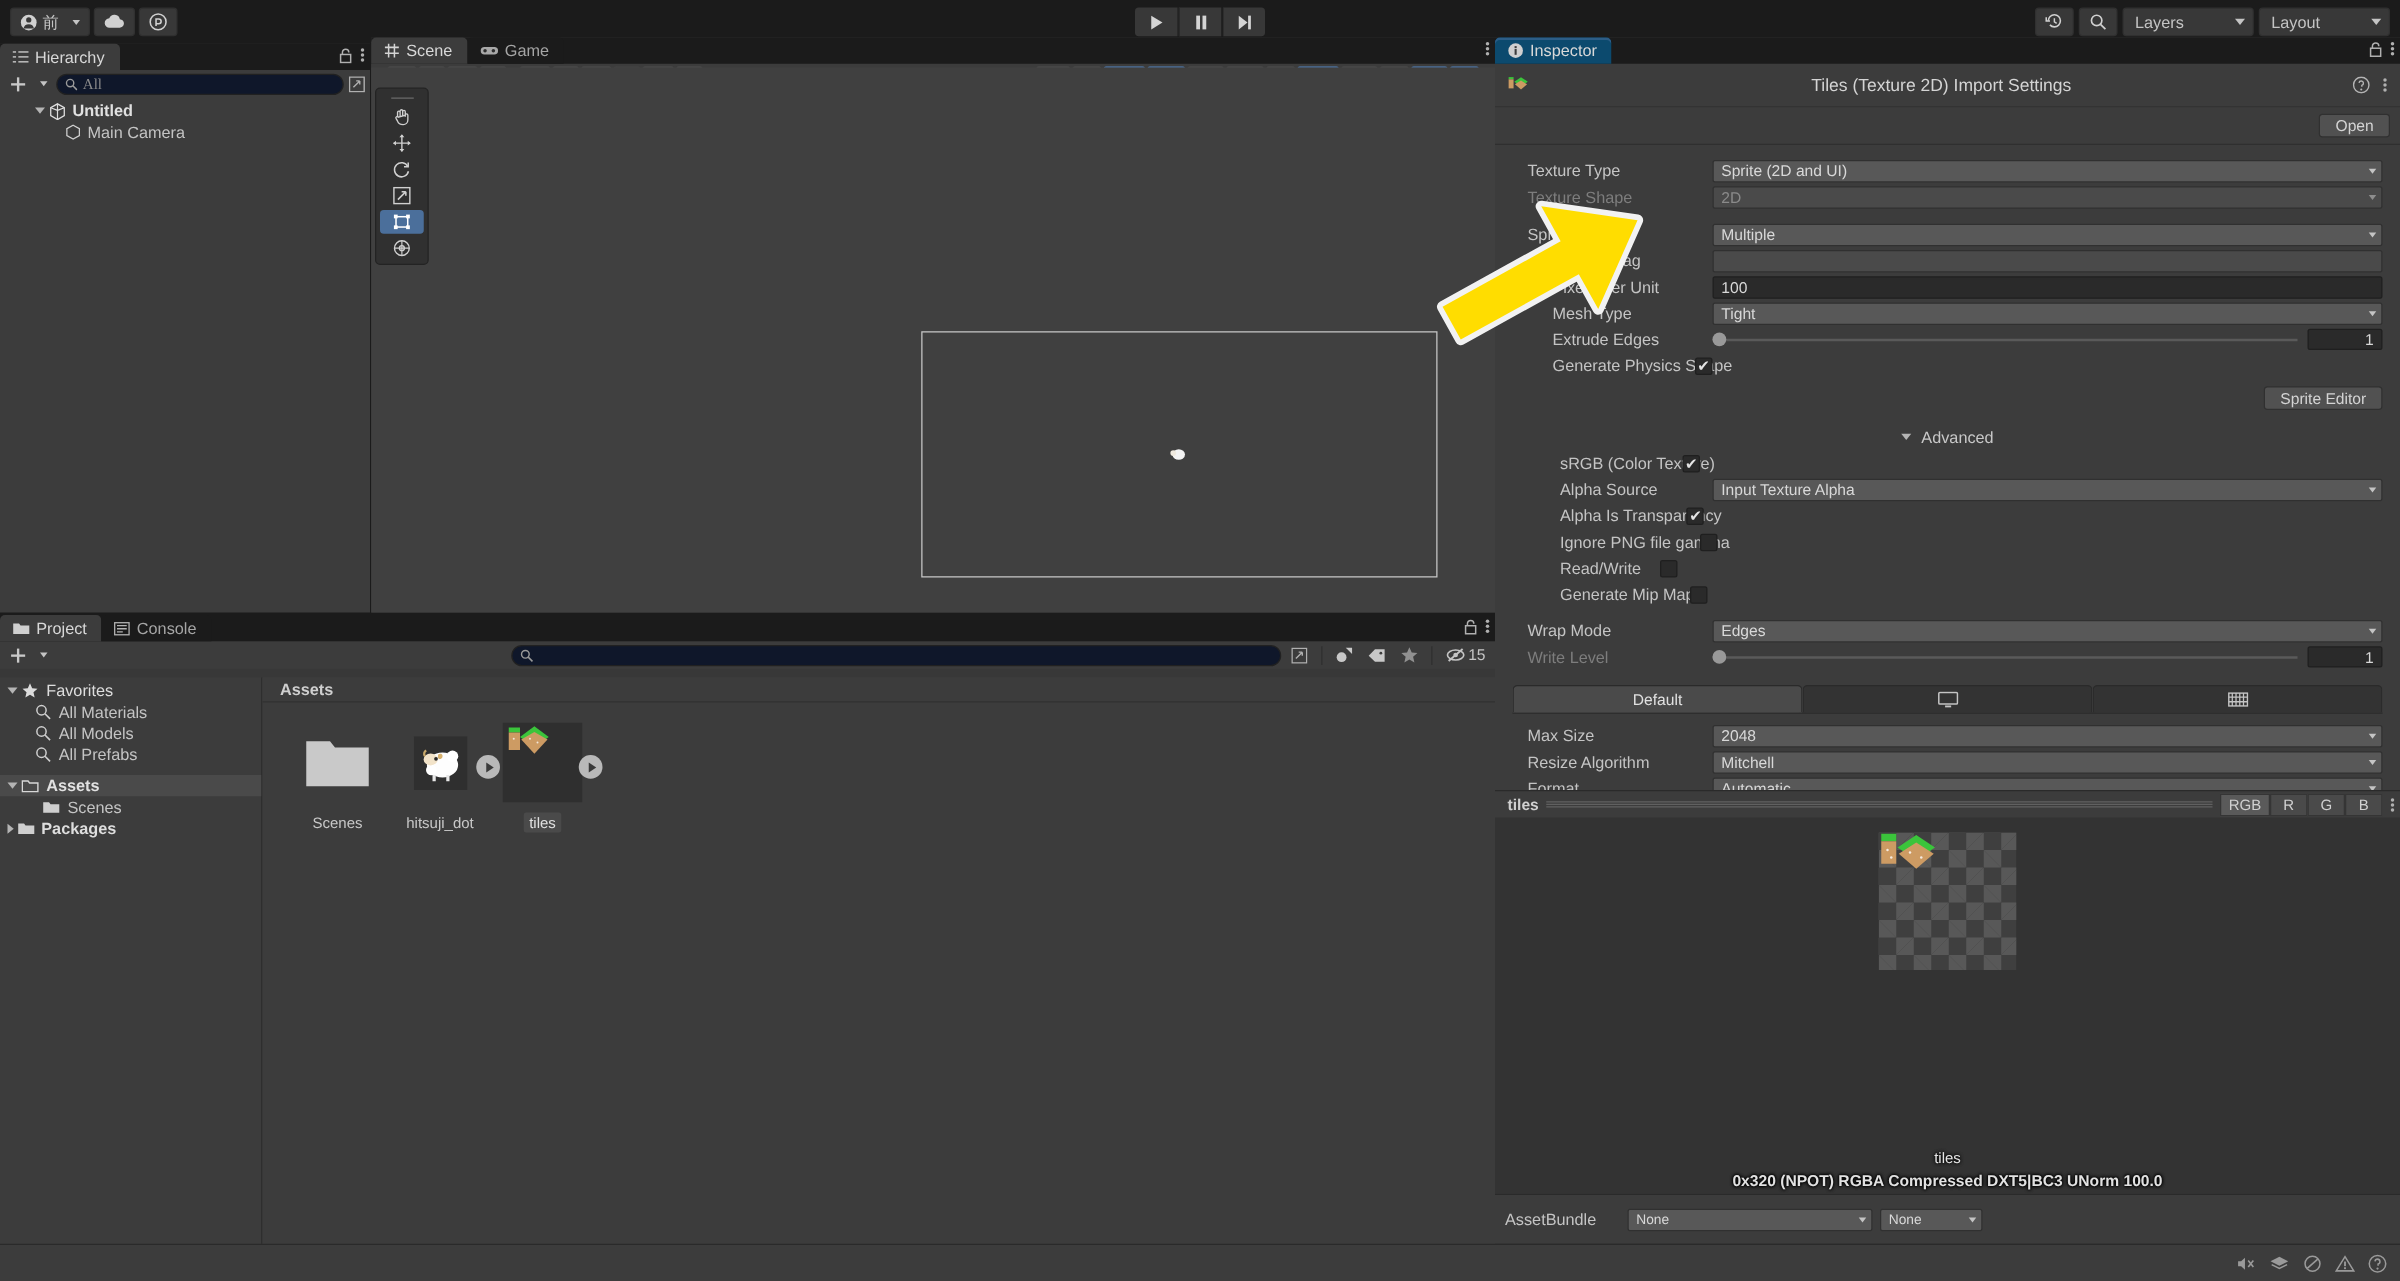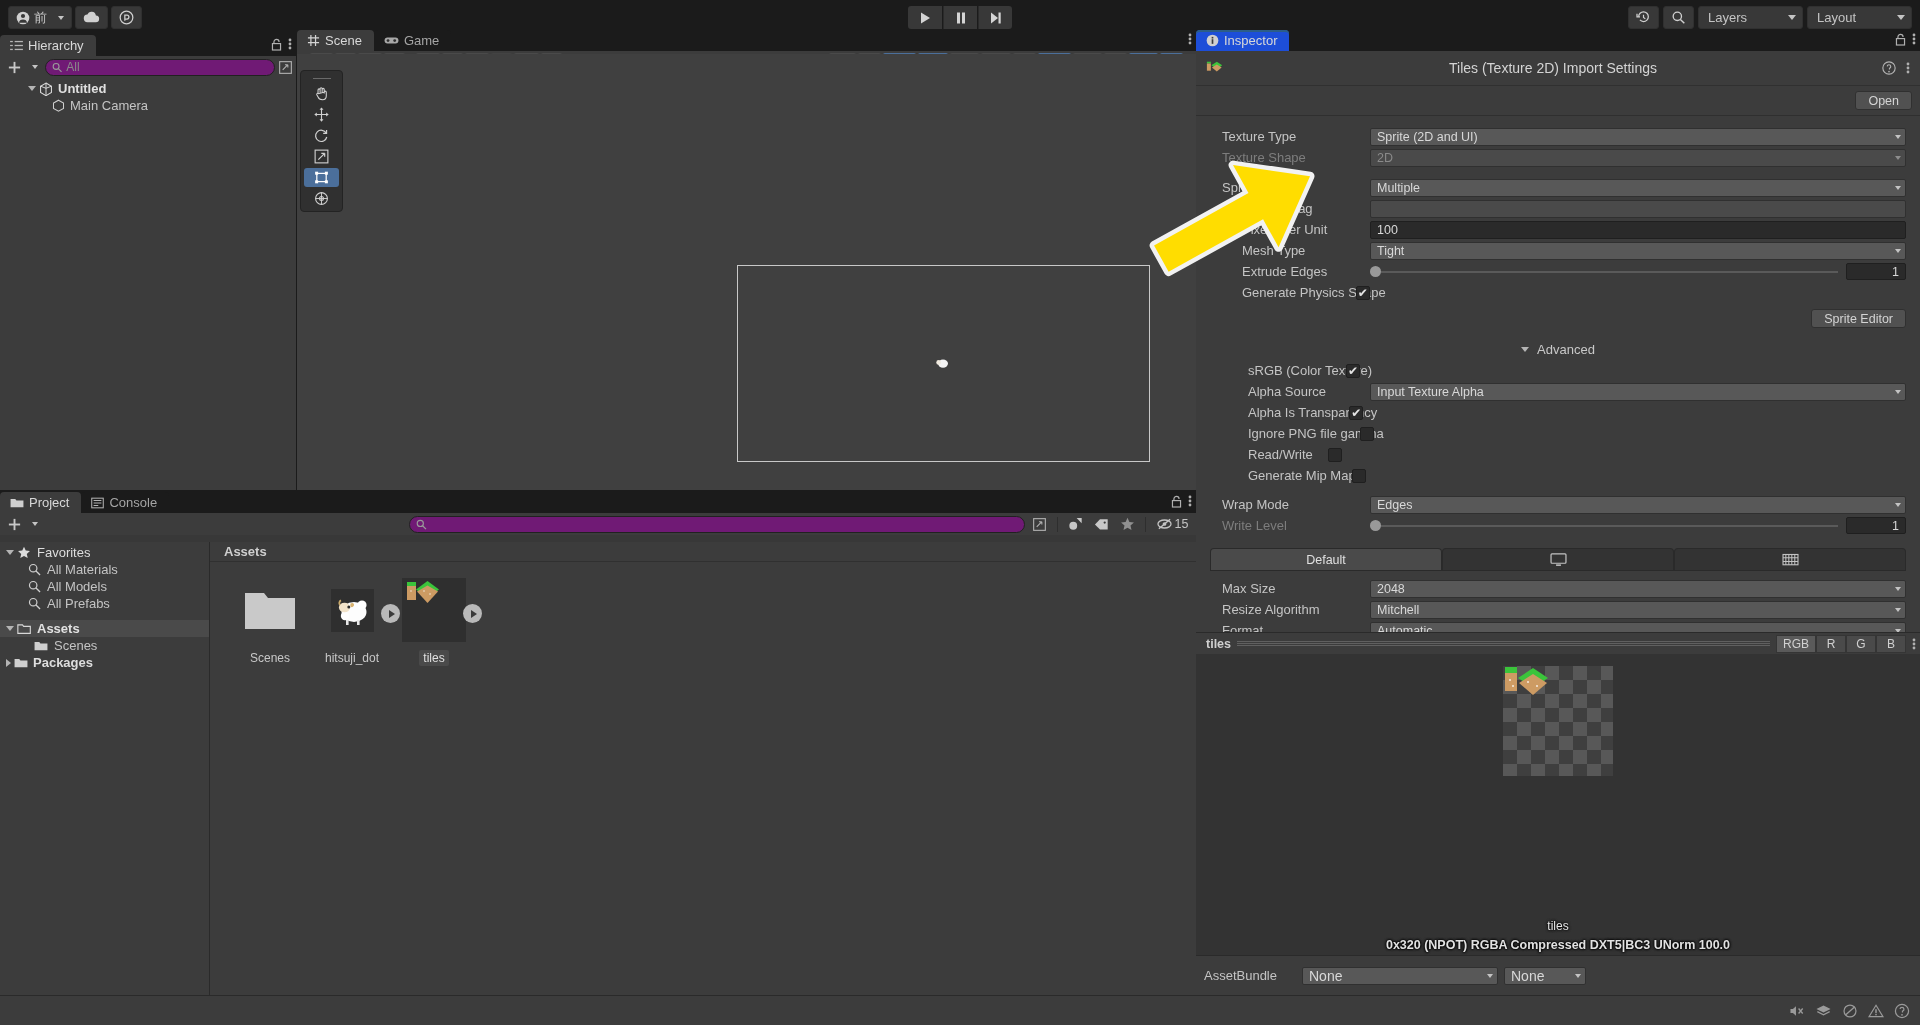--- a/index.html
+++ b/index.html
@@ -54,35 +54,35 @@
   .tabrow {
     height: 21px; background: #1b1b1b; display: flex; align-items: flex-end;
     position: relative;
   }
   .tab {
     height: 21px; background: #1b1b1b; color: #a5a5a5; display: flex;
     align-items: center; gap: 5px; padding: 0 12px 0 10px; font-size: 13px;
     cursor: pointer; border-radius: 4px 4px 0 0;
   }
   .tab.active { background: #3c3c3c; color: #d8d8d8; }
-  .tab.active.inspector { background: #1d4ed8; box-shadow: inset 0 2px 0 #2c5d87; }
+  .tab.active.inspector { background: #0c4a6e; box-shadow: inset 0 2px 0 #2c5d87; }
   .tabrow-tools {
     position: absolute; right: 4px; top: 2px; display: flex; align-items: center; gap: 6px;
   }
 
   
   #hierarchy { left: 0; top: 35px; width: 296px; height: 455px; background: #3c3c3c; }
   .hier-toolbar {
     height: 22px; background: #3c3c3c; display: flex; align-items: center;
     padding: 0 4px; gap: 4px;
   }
   .plus-btn { display: flex; align-items: center; gap: 3px; cursor: pointer; padding: 0 3px; }
   .srch {
-    flex: 1; height: 17px; background: #701a75; border: 1px solid #212121;
-    border-radius: 9px; display: flex; align-items: center; padding: 0 6px; gap: 4px;
+    flex: 1; height: 17px; background: #0f172a; border: 1px solid #212121;
+    border-radius: 9px; display: flex; align-items: center; padding: 0 6px; gap: 4px; font-family: Liberation Serif, serif;
   }
   .srch input {
     background: transparent; border: none; outline: none; color: #b0b0b0;
     font-size: 12px; font-family: inherit; width: 100%;
   }
   .srch input::placeholder { color: #8a8a8a; }
   .hier-list { padding-top: 2px; }
   .hrow {
     height: 17px; display: flex; align-items: center; font-size: 13px;
     padding-left: 6px; cursor: pointer; position: relative;
@@ -272,21 +272,21 @@
   }
   .bundle-bar {
     position: absolute; left: 0; right: 0; bottom: 0; height: 40px;
     background: #3c3c3c; display: flex; align-items: center; padding: 0 8px;
     gap: 6px; border-top: 1px solid #2a2a2a;
   }
   .bundle-lbl { font-size: 13px; width: 92px; }
   .bundle-f {
     height: 18px; background: #585858; border: 1px solid #303030; border-radius: 2px;
     display: flex; align-items: center; justify-content: space-between;
-    padding: 0 4px 0 6px; font-size: 14px; color: #d8d8d8; cursor: pointer;
+    padding: 0 4px 0 6px; font-size: 11px; color: #d8d8d8; cursor: pointer;
   }
 
   
   .statusbar {
     position: absolute; left: 0; bottom: 0; width: 1920px; height: 30px;
     background: #3c3c3c; display: flex; align-items: center;
     justify-content: flex-end; padding-right: 10px; gap: 10px;
     border-top: 1px solid #2a2a2a;
   }
 

